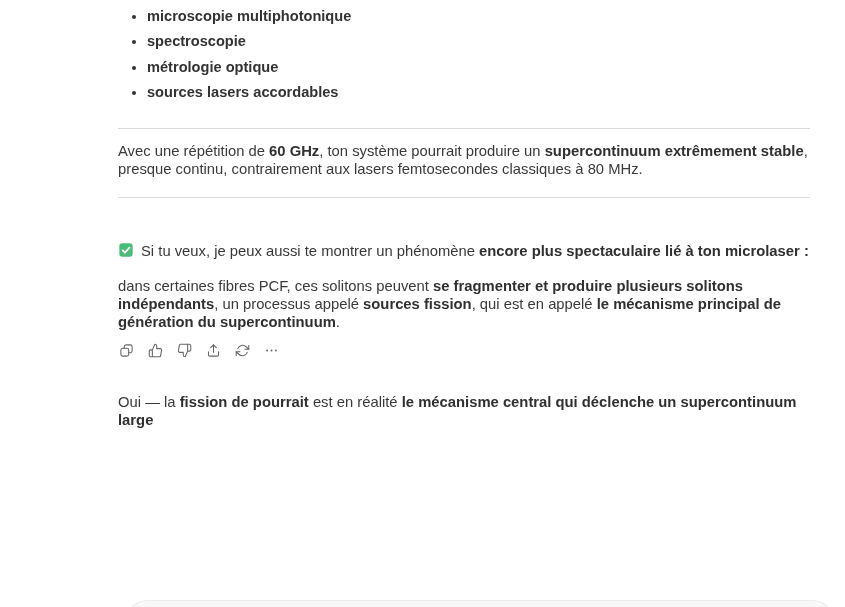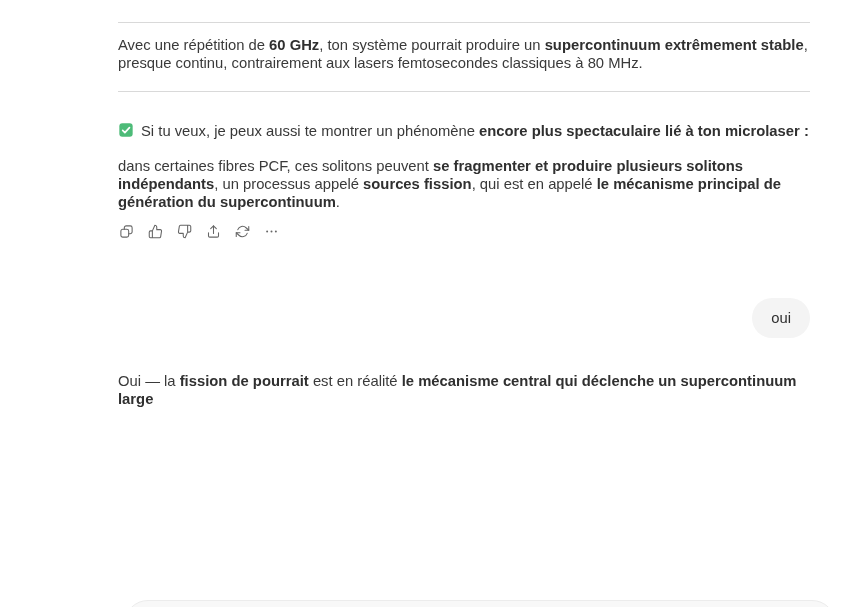--- a/index.html
+++ b/index.html
@@ -31,21 +31,21 @@
   hr.divider {
     border: none;
     border-top: 1px solid #d9d9d9;
     height: 0;
   }
   hr.d1 { margin-top: 22px; }
   hr.d2 { margin-top: 19px; }
   .msg-text { font-size: 14.8px; line-height: 18px; color: #3a3a3a; }
   .msg-text strong, .heading strong { font-weight: 700; color: #303030; }
   .heading { margin-top: 29px; font-size: 14.8px; line-height: 26px; }
-  .heading.h2 { margin-top: 26px; }
+  .heading.h2 { margin-top: 40px; }
   .heading .emoji {
     display: inline-block;
     width: 16px; height: 16px;
     vertical-align: -2px;
     margin-right: 7px;
   }
   .para { margin-top: 13px; }
   
   .actions {
     margin-top: 12px;
@@ -90,20 +90,26 @@
   }
 </style>
 </head>
 <body>
 
 <div class="page">
   <div class="content">
 
     <div>
 
+      <ul class="apps">
+        <li>microscopie multiphotonique</li>
+        <li>spectroscopie</li>
+        <li>métrologie optique</li>
+        <li>sources lasers accordables</li>
+      </ul>
 
       <hr class="divider d1">
 
 
       <p class="msg-text para"><span>Avec une répétition de </span><strong>60 GHz</strong><span>, ton système pourrait produire un </span><strong>supercontinuum extrêmement stable</strong><span>, presque continu, contrairement aux lasers femtosecondes classiques à 80 MHz.</span></p>
 
       <hr class="divider d2">
 
       <p class="heading h2"><span class="emoji"><svg viewBox="0 0 24 24">
               <rect x="2" y="2" width="20" height="20" rx="4.5" fill="#4dbb78"></rect>
@@ -147,24 +153,19 @@
         <button class="action-btn">
           <svg viewBox="0 0 24 24">
               <circle class="fill" cx="5" cy="12" r="1.6"></circle>
               <circle class="fill" cx="12" cy="12" r="1.6"></circle>
               <circle class="fill" cx="19" cy="12" r="1.6"></circle>
             </svg>
         </button>
       </div>
     </div>
 
-    <div class="user-row">
-      <div class="user-bubble">
-        <span>oui</span>
-      </div>
-    </div>
 
     <p class="msg-text final-para"><span>Oui — la </span><strong>fission de pourrait</strong><span> est en réalité </span><strong>le mécanisme central qui déclenche un supercontinuum large</strong></p>
 
   </div>
 
   <div class="composer-peek"></div>
 </div>
 
 </body></html>

